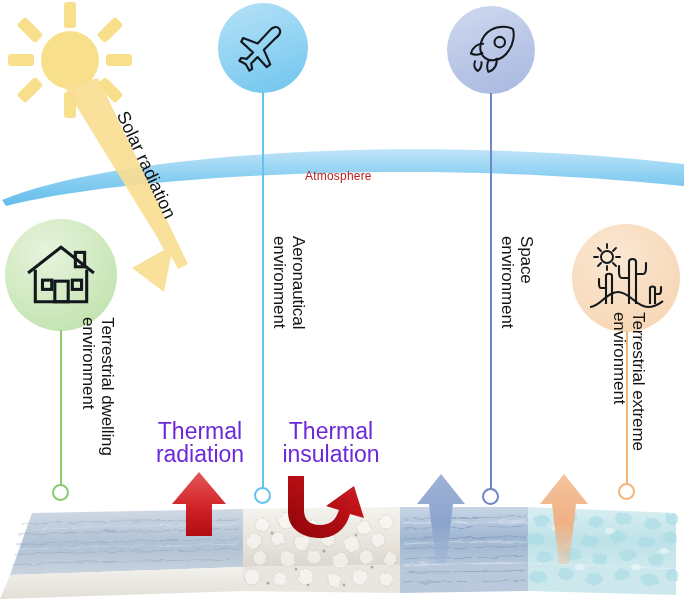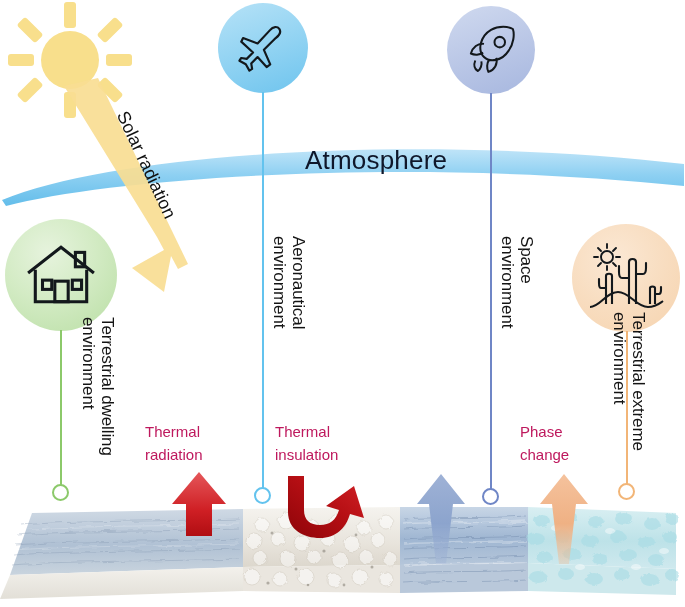--- a/index.html
+++ b/index.html
@@ -24,29 +24,30 @@
     transform:rotate(90deg);
     white-space:pre;
     font-size:17px;
     line-height:19px;
     color:#141414;
     letter-spacing:-0.1px;
   }
 
   
   .plabel{
-    font-size:15px;
+    font-size:23px;
     line-height:23px;
-    color:#be185d;
+    color:#6d28d9;
+    text-align:center;
     white-space:pre;
   }
 
   
   #atmos-text{
-    font-size:26px;color:#0f172a;letter-spacing:.2px;
+    font-size:12px;color:#b91c1c;letter-spacing:.2px;margin-top:24px;
   }
 
   
   #solar-text{
     transform-origin:0 0;
     transform:rotate(65deg);
     white-space:pre;
     font-size:18px;
     color:#111;
   }
@@ -362,16 +363,14 @@
   <svg class="abs" style="left:533px;top:472px;" width="62" height="94" viewBox="0 0 62 94">
     <defs>
         <linearGradient id="orUp" x1="0" y1="0" x2="0" y2="1">
       <stop offset="0%" stop-color="#f5c29d"></stop>
           <stop offset="55%" stop-color="#efb184"></stop>
       <stop offset="100%" stop-color="#f2bb91" stop-opacity="0.35"></stop>
         </linearGradient>
       </defs>
     <polygon points="31,2 55,32 43,32 36,92 26,92 19,32 7,32" fill="url(#orUp)"></polygon>
   </svg>
-  <div class="abs plabel" style="left:520px;top:420px;width:104px;">Phase
-change</div>
 
 </div>
 
 </body></html>

